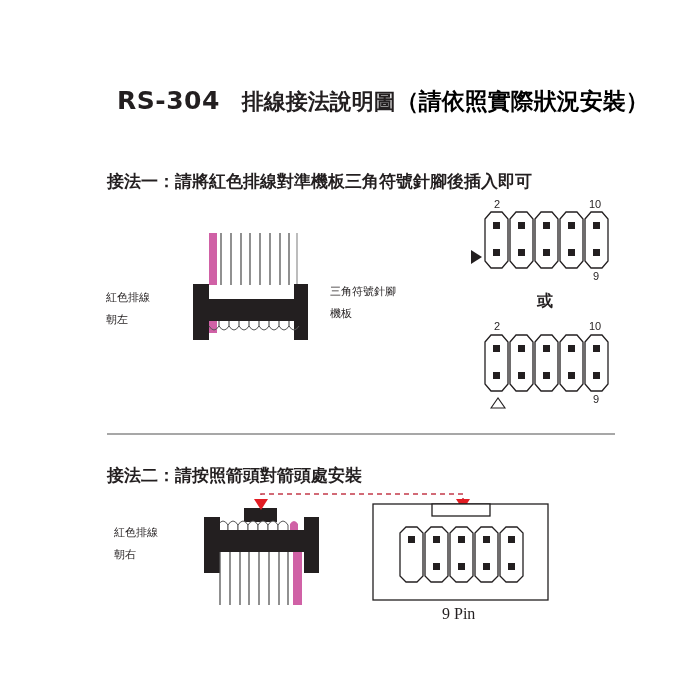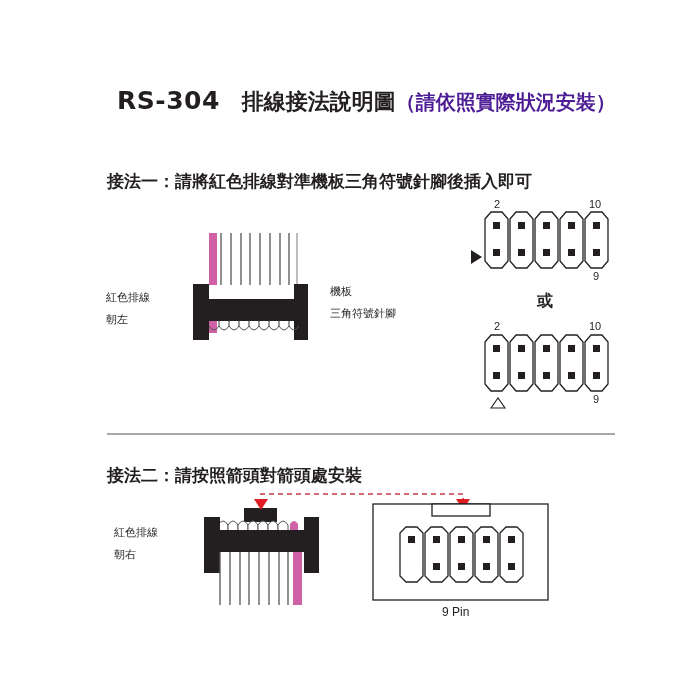--- a/index.html
+++ b/index.html
@@ -2,27 +2,27 @@
 <html><head>
 <meta charset="utf-8">
 <style>
   html, body { margin:0; padding:0; background:#ffffff; }
   body { width:700px; height:700px; position:relative; overflow:hidden;
          font-family:"DejaVu Sans","Liberation Sans",sans-serif; color:#231f20; }
   .abs { position:absolute; }
   .title { left:117px; top:86px; white-space:nowrap; }
   .title .rs { font-family:"DejaVu Sans",sans-serif; font-weight:bold; font-size:25px; color:#231f20; letter-spacing:0.5px; }
   .title .zh { font-weight:bold; font-size:22px; color:#231f20; margin-left:22px; }
-  .title .note { font-weight:bold; font-size:20px; color:#4c1d95; }
+  .title .note { font-weight:bold; font-size:23px; color:#000000; }
   .step { font-weight:bold; font-size:17px; color:#231f20; white-space:nowrap;margin-top:19px; }
   .label { font-size:11px; text-align:left; line-height:22px; white-space:nowrap; color:#231f20; }
   .pinlbl { font-family:"Liberation Sans",sans-serif; font-size:11px; color:#231f20; }
   .or { font-weight:bold; font-size:16px; }
   .divider { left:107px; top:433px; width:508px; height:2px; background:#a7a7a7; }
-  .pinname { font-family:Liberation Sans, sans-serif; font-size:12px; }
+  .pinname { font-family:Liberation Serif, serif; font-size:16px; }
   svg { position:absolute; overflow:visible; }
 </style>
 </head>
 <body>
 
 <div class="abs title">
   <span class="rs">RS-304</span><span class="zh">排線接法說明圖</span><span class="note">（請依照實際狀況安裝）</span>
 </div>
 
 <div class="abs step" style="left:107px; top:151px;">接法一：請將紅色排線對準機板三角符號針腳後插入即可</div>
@@ -61,22 +61,22 @@
     <line x1="239" y1="321" x2="239" y2="327"></line>
       <line x1="249" y1="321" x2="249" y2="327"></line>
     <line x1="259" y1="321" x2="259" y2="327"></line>
       <line x1="269" y1="321" x2="269" y2="327"></line>
     <line x1="279" y1="321" x2="279" y2="327"></line>
       <line x1="289" y1="321" x2="289" y2="327"></line>
   </g>
 </svg>
 
 <div class="abs label" style="left:330px; top:281px; width:120px;">
+  <div>三角符號針腳</div>
   <div>機板</div>
-  <div>三角符號針腳</div>
 </div>
 
 <div class="abs pinlbl" style="left:494px; top:198px;">2</div>
 <div class="abs pinlbl" style="left:589px; top:198px;">10</div>
 <div class="abs pinlbl" style="left:593px; top:270px;">9</div>
 <svg style="left:484px;top:211px;" width="130" height="60">
   <g fill="#fff" stroke="#231f20" stroke-width="1.3">
     <path d="M1 8 L7 1 L18 1 L24 8 L24 50 L18 57 L7 57 L1 50 Z"></path>
     <path d="M26 8 L32 1 L43 1 L49 8 L49 50 L43 57 L32 57 L26 50 Z"></path>
     <path d="M51 8 L57 1 L68 1 L74 8 L74 50 L68 57 L57 57 L51 50 Z"></path>

